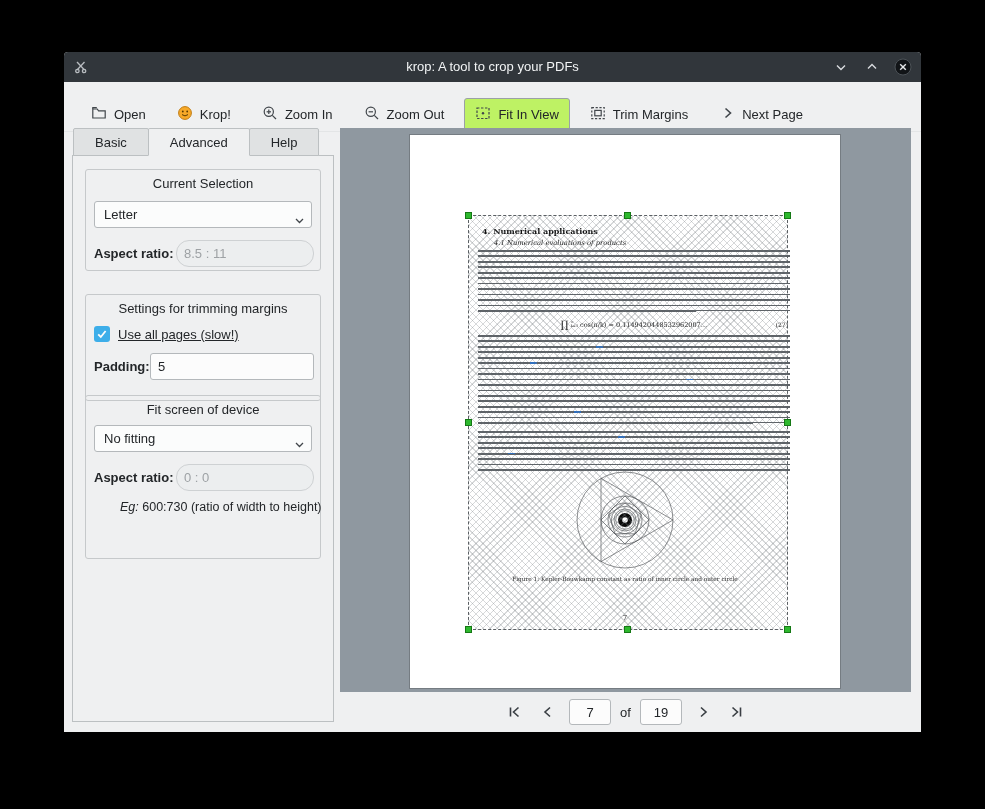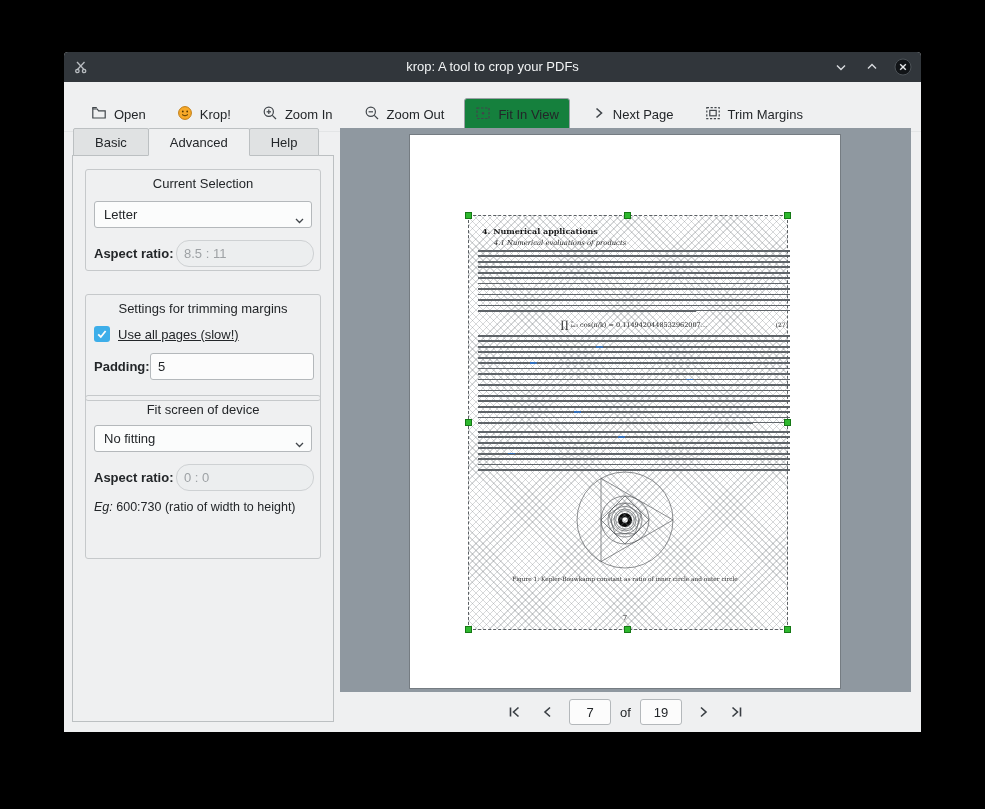--- a/index.html
+++ b/index.html
@@ -17,21 +17,21 @@
   .win-controls { position:absolute; right:9px; top:0; height:30px;
                   display:flex; align-items:center; gap:13px; }
   .win-btn { width:18px; height:18px; display:flex; align-items:center; justify-content:center; }
 
   
   .toolbar { position:absolute; top:30px; left:0; right:0; height:38px;
              display:flex; align-items:flex-end; padding-left:16px; gap:9px;
              border-bottom:1px solid #e3e5e6;margin-top:12px; }
   .tbtn { display:flex; align-items:center; gap:7px; padding:6px 10px;
           border:1px solid transparent; border-radius:3px; font-size:13px; color:#232629; }
-  .tbtn.active { background:#15803d; border-color:#9ba1a6; }
+  .tbtn.active { background:#bef264; border-color:#9ba1a6; }
   .tbtn svg { flex:0 0 auto; }
 
   
   .tabs { position:absolute; left:9px; top:76px; height:28px; display:flex; z-index:3; }
   .tab { height:28px; padding:0 21px; display:flex; align-items:center; font-size:13px;
          color:#232629; background:#e0e2e3; border:1px solid #bcc0c2; margin-right:-1px;
          border-radius:2px 2px 0 0; }
   .tab.active { background:#eff0f1; border-bottom:1px solid #eff0f1; z-index:4; }
   .frame { position:absolute; left:8px; top:103px; width:262px; height:567px;
            border:1px solid #bcc0c2; background:#eff0f1; }
@@ -50,21 +50,21 @@
   .combo .chev { position:absolute; right:7px; top:10px; }
   .field { position:absolute; height:27px; border-radius:3px; font-size:13px;
            border:1px solid #b4b8bb; background:#fcfcfc; color:#232629; padding:0 7px; }
   .field:disabled { background:#eceeef; border-color:#ced1d3; color:#9ea2a5;border-radius:13px; }
   .lbl { position:absolute; font-size:13px; color:#232629; white-space:nowrap;font-weight:bold; }
 
   .checkbox { position:absolute; width:16px; height:16px; background:#3daee9;
               border-radius:3px; display:flex; align-items:center; justify-content:center; }
   .cb-label { position:absolute; font-size:13px; color:#232629; text-decoration:underline; }
   .hint { position:absolute; font-size:12.5px; color:#232629; white-space:nowrap; }
-  .hint .eg { font-style:italic; }
+  .hint .eg { font-style:italic;margin-left:26px; }
 
   
   .preview { position:absolute; left:276px; top:76px; width:571px; height:564px;
              background:#8f98a0; overflow:hidden; }
   .page { position:absolute; left:70px; top:7px; width:430px; height:553px; background:#fff;
           box-shadow:0 0 0 1px #757c82; font-family:"DejaVu Serif","Liberation Serif",serif; }
 
   .doc-h1 { position:absolute; left:72px; top:91px;  font-size:8px;  font-weight:bold; color:#111; }
   .doc-h2 { position:absolute; left:84px; top:104px; font-size:6.8px; font-style:italic; color:#111; }
   .sim { position:absolute; left:68px; width:312px;
@@ -179,31 +179,31 @@
       <span>Zoom Out</span>
     </div>
     <div class="tbtn active">
       <span><svg width="16" height="16" fill="none" stroke="#41464b" stroke-width="1.2">
             <rect x="2" y="3" width="12" height="10.5" stroke-dasharray="2.4 1.6"></rect>
             <circle cx="8" cy="8.2" r="1.2" fill="#41464b" stroke="none"></circle>
           </svg></span>
       <span>Fit In View</span>
     </div>
     <div class="tbtn">
+      <span><svg width="16" height="16" fill="none" stroke="#41464b" stroke-width="1.2">
+            <rect x="1.8" y="2.6" width="12.4" height="11" stroke-dasharray="2.2 1.6"></rect>
+            <rect x="4.8" y="5.4" width="6.4" height="5.4"></rect>
+          </svg></span>
+      <span>Trim Margins</span>
+    </div>
+    <div class="tbtn">
       <span><svg width="16" height="16" fill="none" stroke="#41464b" stroke-width="1.6">
             <polyline points="6.5,3.5 11.5,8 6.5,12.5"></polyline>
           </svg></span>
       <span>Next Page</span>
-    </div>
-    <div class="tbtn">
-      <span><svg width="16" height="16" fill="none" stroke="#41464b" stroke-width="1.2">
-            <rect x="1.8" y="2.6" width="12.4" height="11" stroke-dasharray="2.2 1.6"></rect>
-            <rect x="4.8" y="5.4" width="6.4" height="5.4"></rect>
-          </svg></span>
-      <span>Trim Margins</span>
     </div>
   </div>
 
   <div class="tabs">
     <div class="tab">
         <span>Basic</span>
       </div>
     <div class="tab active">
         <span>Advanced</span>
       </div>

